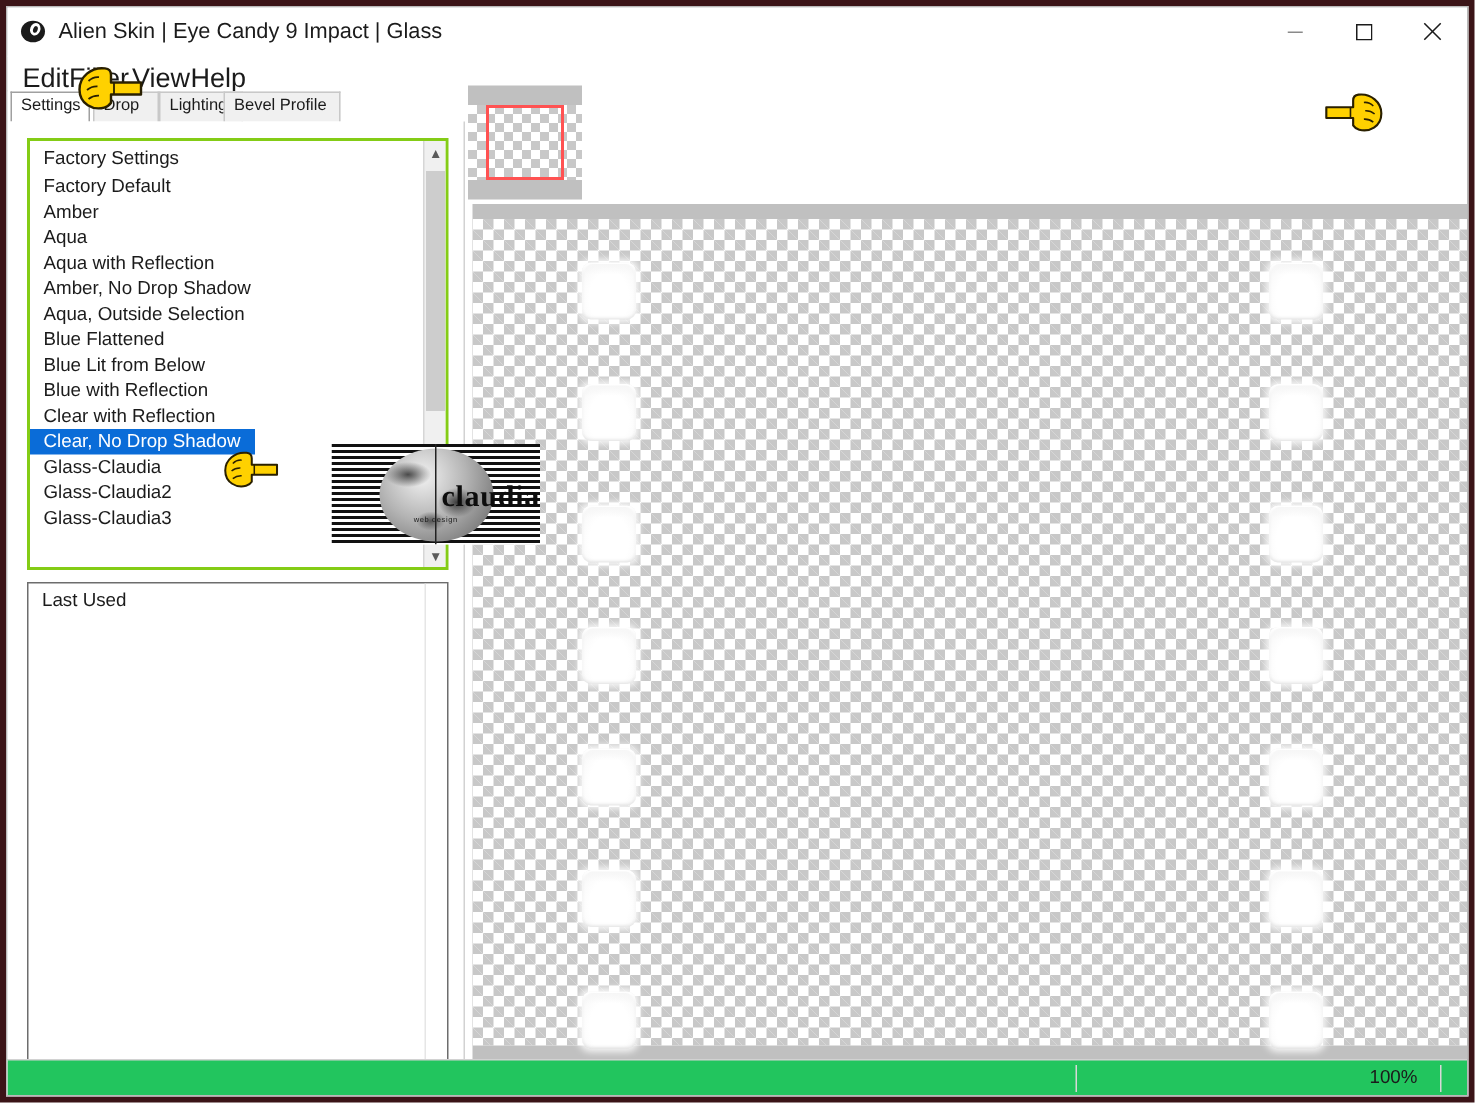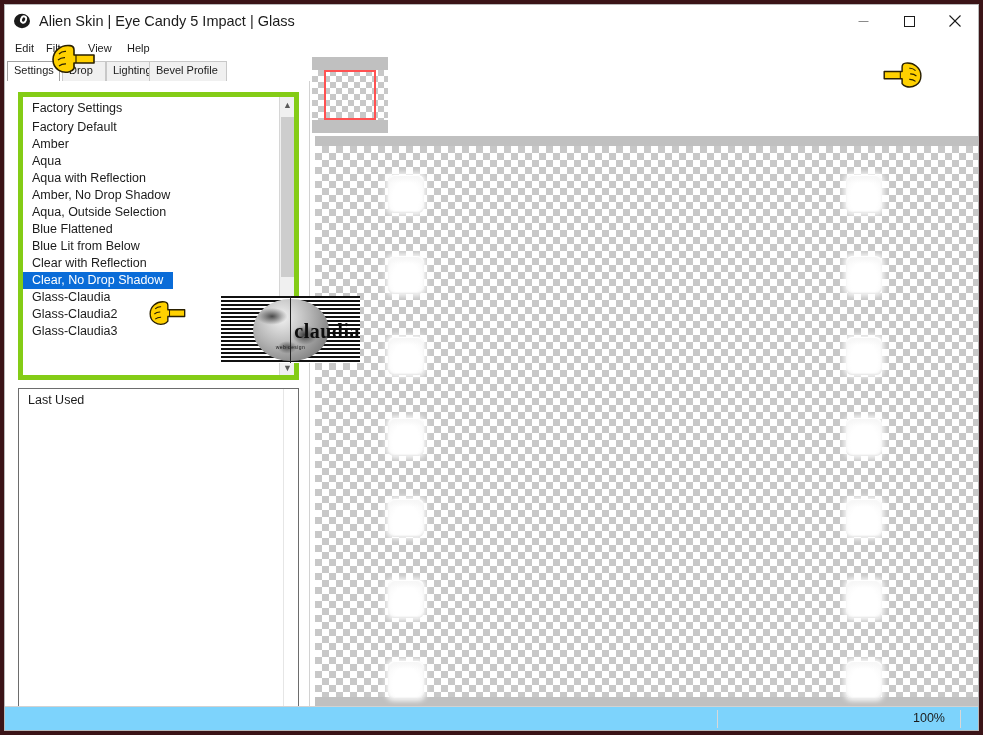--- a/index.html
+++ b/index.html
@@ -47,21 +47,21 @@
   #btn-close    { right: 0px; }
 
   
   #menu-bar {
     position: absolute; left: 0; top: 33px;
     width: 100%; height: 22px;
     background: #ffffff;
   }
   .menu-item {
     position: absolute; top: 3px;
-    font-size: 11px; color: #1b1b1b;
+    font-size: 18px; color: #1b1b1b;
     padding: 1px 4px; cursor: default;
   }
 
   
   #tab-strip {
     position: absolute; left: 0; top: 56px;
     width: 305px; height: 20px;
     background: #ffffff;
   }
   .tab {
@@ -84,21 +84,21 @@
     position: absolute; left: 0; top: 76px;
     width: 305px; height: 627px;
     background: #ffffff;
     border-right: 1px solid #d2d2d2;
   }
 
   #factory-list-box {
     position: absolute; left: 13px; top: 11px;
     width: 281px; height: 288px;
     background: #ffffff;
-    border: 5px solid #84cc16;
+    border: 2px solid #84cc16;
     overflow: hidden;
   }
   #factory-list {
     position: absolute; left: 0; top: 0;
     width: 265px; height: 100%;
     padding: 3px 0 0 0;
   }
   .list-row {
     height: 17px; line-height: 16px;
     padding-left: 9px;
@@ -294,21 +294,21 @@
   }
   #wm-crosshair-v {
     position: absolute; left: 69px; top: 0; width: 1px; height: 67px;
     background: #222;
   }
 
   
   #status-bar {
     position: absolute; left: 0; bottom: 0;
     width: 100%; height: 24px;
-    background: #7dd3fc;
+    background: #22c55e;
     border-top: 1px solid #d2d2d2;
   }
   #status-sep-1 {
     position: absolute; left: 712px; top: 3px;
     width: 1px; height: 18px; background: #d8d8d8;
   }
   #status-sep-2 {
     position: absolute; left: 955px; top: 3px;
     width: 1px; height: 18px; background: #d8d8d8;
   }
@@ -329,21 +329,21 @@
 <div id="app-window">
 
   <div id="title-bar">
     <span id="app-logo">
       <svg width="18" height="18" viewBox="0 0 18 18">
         <ellipse cx="9" cy="9" rx="8" ry="7.2" fill="#1b1b1b"></ellipse>
         <ellipse cx="10.5" cy="7.5" rx="3.4" ry="4.2" fill="#ffffff" transform="rotate(20 10.5 7.5)"></ellipse>
         <ellipse cx="10.6" cy="7.6" rx="1.5" ry="2.3" fill="#1b1b1b" transform="rotate(20 10.6 7.6)"></ellipse>
       </svg>
     </span>
-    <span id="window-title">Alien Skin | Eye Candy 5 Impact | Glass</span>
+    <span id="window-title">Alien Skin | Eye Candy 9 Impact | Glass</span>
 
     <div class="win-btn" id="btn-minimize">
       <svg width="11" height="11" viewBox="0 0 11 11">
         <line x1="0.5" y1="5.5" x2="10.5" y2="5.5" stroke="#8a8a8a" stroke-width="1"></line>
       </svg>
     </div>
     <div class="win-btn" id="btn-maximize">
       <svg width="11" height="11" viewBox="0 0 11 11">
         <rect x="0.5" y="0.5" width="10" height="10" fill="none" stroke="#1b1b1b" stroke-width="1"></rect>
       </svg>
@@ -376,20 +376,21 @@
       <div id="factory-list">
           <div class="list-row group spacer-after">Factory Settings</div>
           <div class="list-row">Factory Default</div>
           <div class="list-row">Amber</div>
           <div class="list-row">Aqua</div>
           <div class="list-row">Aqua with Reflection</div>
           <div class="list-row">Amber, No Drop Shadow</div>
           <div class="list-row">Aqua, Outside Selection</div>
           <div class="list-row">Blue Flattened</div>
           <div class="list-row">Blue Lit from Below</div>
+          <div class="list-row">Blue with Reflection</div>
           <div class="list-row">Clear with Reflection</div>
           <div class="list-row selected">Clear, No Drop Shadow</div>
           <div class="list-row">Glass-Claudia</div>
           <div class="list-row">Glass-Claudia2</div>
           <div class="list-row">Glass-Claudia3</div>
         </div>
       <div class="vscroll">
         <div class="arrow up">▲</div>
         <div class="thumb" style="top:20px;height:160px"></div>
         <div class="arrow down">▼</div>

